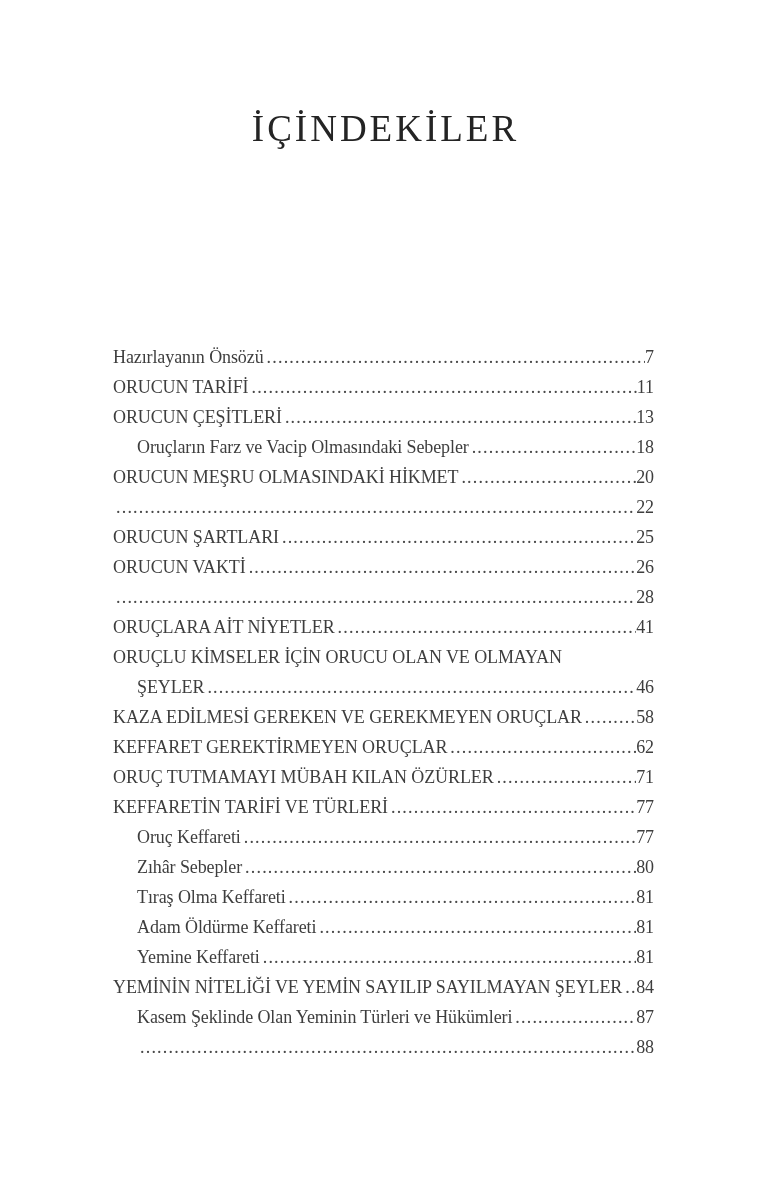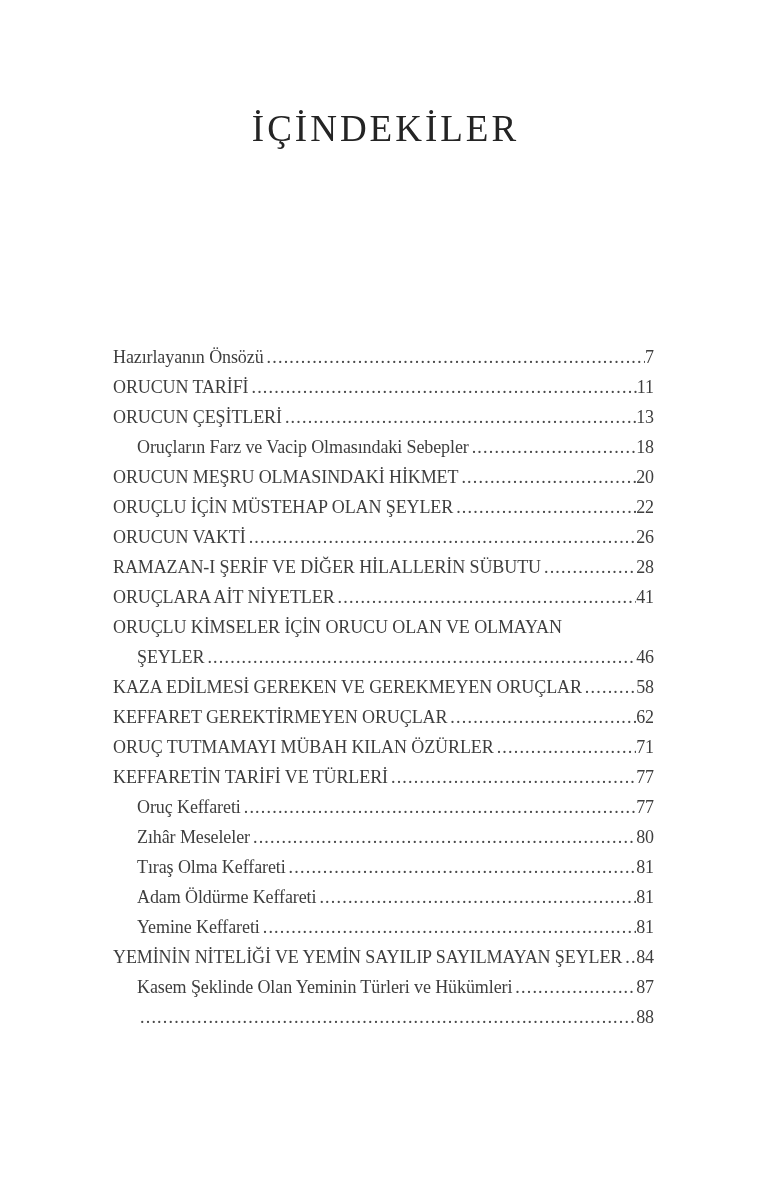--- a/index.html
+++ b/index.html
@@ -109,34 +109,37 @@
       <span class="pagenum">18</span>
     </div>
 
     <div class="row">
       <span class="label">ORUCUN MEŞRU OLMASINDAKİ HİKMET</span>
       <span class="dots"></span>
       <span class="pagenum">20</span>
     </div>
 
     <div class="row">
-      <span class="label">ORUÇLU İÇİN MÜSTEHAP OLAN ŞEYLER</span>
       <span class="dots"></span>
       <span class="pagenum">22</span>
     </div>
 
+    <div class="row">
+      <span class="label">ORUCUN ŞARTLARI</span>
+      <span class="dots"></span>
+      <span class="pagenum">25</span>
+    </div>
 
     <div class="row">
       <span class="label">ORUCUN VAKTİ</span>
       <span class="dots"></span>
       <span class="pagenum">26</span>
     </div>
 
     <div class="row">
-      <span class="label">RAMAZAN-I ŞERİF VE DİĞER HİLALLERİN SÜBUTU</span>
       <span class="dots"></span>
       <span class="pagenum">28</span>
     </div>
 
     <div class="row">
       <span class="label">ORUÇLARA AİT NİYETLER</span>
       <span class="dots"></span>
       <span class="pagenum">41</span>
     </div>
 
@@ -174,21 +177,21 @@
       <span class="pagenum">77</span>
     </div>
 
     <div class="row lvl1">
       <span class="label">Oruç Keffareti</span>
       <span class="dots"></span>
       <span class="pagenum">77</span>
     </div>
 
     <div class="row lvl1">
-      <span class="label">Zıhâr Meseleler</span>
+      <span class="label">Zıhâr Sebepler</span>
       <span class="dots"></span>
       <span class="pagenum">80</span>
     </div>
 
     <div class="row lvl1">
       <span class="label">Tıraş Olma Keffareti</span>
       <span class="dots"></span>
       <span class="pagenum">81</span>
     </div>
 

